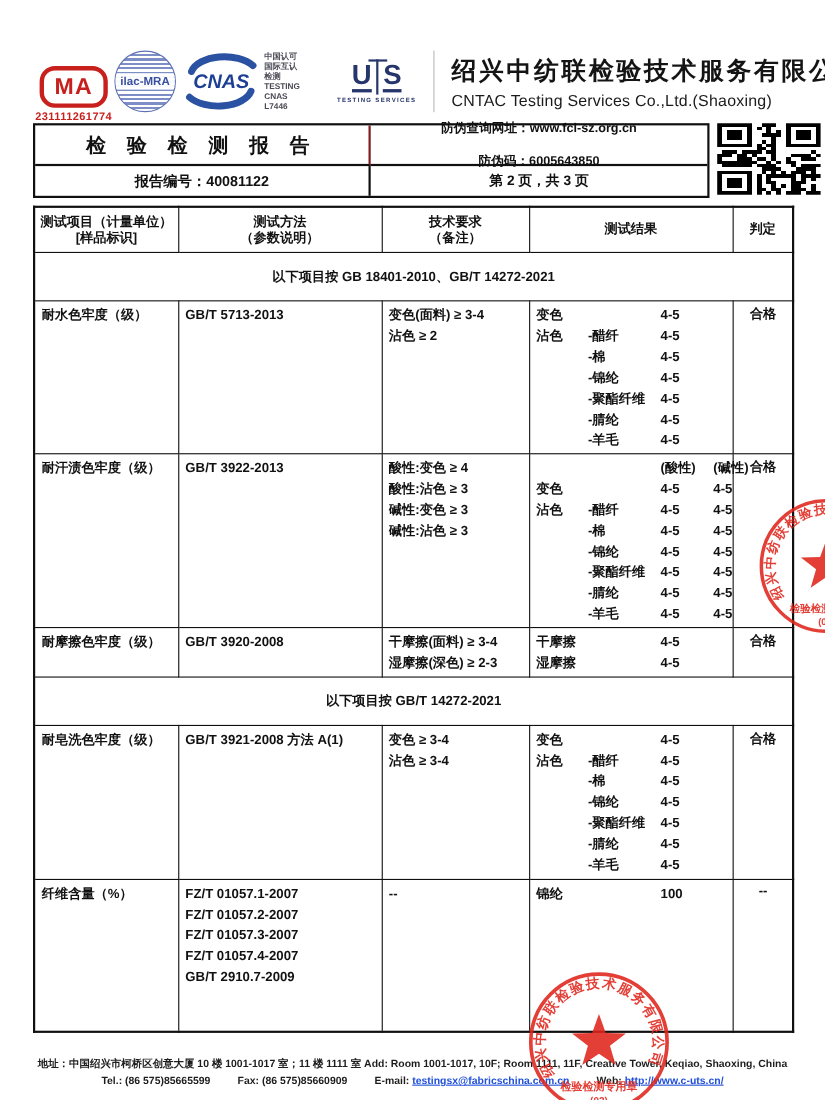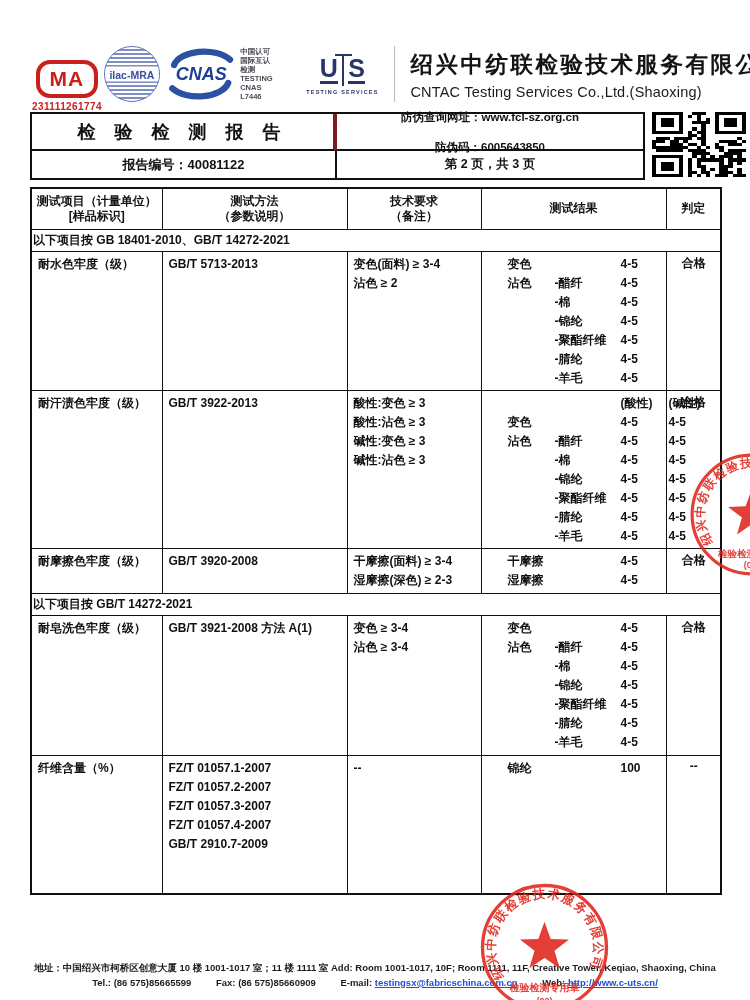--- a/index.html
+++ b/index.html
@@ -39,40 +39,40 @@
   .company { display:flex; flex-direction:column; justify-content:center; }
   .company-cn { font-size:22.5px; font-weight:bold; letter-spacing:2.5px; color:#141414; white-space:nowrap; }
   .company-en { font-size:14.5px; font-weight:500; color:#1b1b1b; margin-top:4px; letter-spacing:.2px; }
 
   
   .title-box { position:absolute; top:112px; left:30px; width:615px; height:68px;
                border:2px solid #101010; display:grid;
                grid-template-columns:305px 1fr; grid-template-rows:37px 1fr;
                font-weight:bold; background:#fff; }
   .tb-cell { display:flex; align-items:center; justify-content:center; }
-  .tb-title { border-right:4px solid #7f1d1d; border-bottom:2px solid #101010;
+  .tb-title { border-right:2px solid #7f1d1d; border-bottom:2px solid #101010;
               font-size:18px; letter-spacing:7px; }
   .tb-anti { border-bottom:2px solid #101010; flex-direction:column; font-size:11.5px; line-height:16px;gap:14px; }
   .tb-repno { border-right:2px solid #101010; font-size:13px; }
   .tb-page { font-size:12.5px; }
   .qr { position:absolute; top:112px; left:652px; width:94px; height:65px; }
 
   
   .report-table { position:absolute; top:187px; left:30px; width:690px;
                   border-collapse:collapse; font-size:12px; font-weight:bold;
                   table-layout:fixed; background:#fff; }
   .report-table, .report-table td, .report-table th { border:1.5px solid #101010; }
   .report-table { border-width:2px; }
   .report-table th { height:41px; vertical-align:middle; text-align:center;
                      line-height:15px; padding:1px; font-size:12px; }
   .report-table td { vertical-align:top; padding:3px 5px 2px 6px; }
-  .section-cell { vertical-align:middle !important; height:22px;
-                  padding:1px !important; }
+  .section-cell { text-align:center; vertical-align:middle !important; height:22px;
+                  padding:13px !important; }
   .cell-line { line-height:19px; white-space:nowrap; }
-  .rgrid { display:grid; grid-template-columns:47px 66px 48px 1fr; line-height:19px;margin-left:20px; }
+  .rgrid { display:grid; grid-template-columns:47px 66px 48px 1fr; line-height:19px; }
   .rgrid span { white-space:nowrap; }
   .verdict-cell { text-align:center; }
 
   
   .footer { position:absolute; top:960px; left:20px; right:20px; text-align:center;
             font-size:9.5px; font-weight:600; color:#1d1d1d; line-height:15px; }
   .f-line2 > span { margin:1px 11px; }
   .flink { color:#1f4fd8; text-decoration:underline; cursor:pointer; }
 
   
@@ -382,21 +382,21 @@
           <td class="verdict-cell">合格</td>
         </tr>
         <tr style="height: 155px;">
           <td>
             <div class="cell-line">耐汗渍色牢度（级）</div>
           </td>
           <td>
             <div class="cell-line">GB/T 3922-2013</div>
           </td>
           <td>
-            <div class="cell-line">酸性:变色 ≥ 3</div>
+            <div class="cell-line">酸性:变色 ≥ 4</div>
             <div class="cell-line">酸性:沾色 ≥ 3</div>
             <div class="cell-line">碱性:变色 ≥ 3</div>
             <div class="cell-line">碱性:沾色 ≥ 3</div>
           </td>
           <td>
             <div class="rgrid">
               <span></span>
               <span></span>
               <span>(酸性)</span>
               <span>(碱性)</span>

